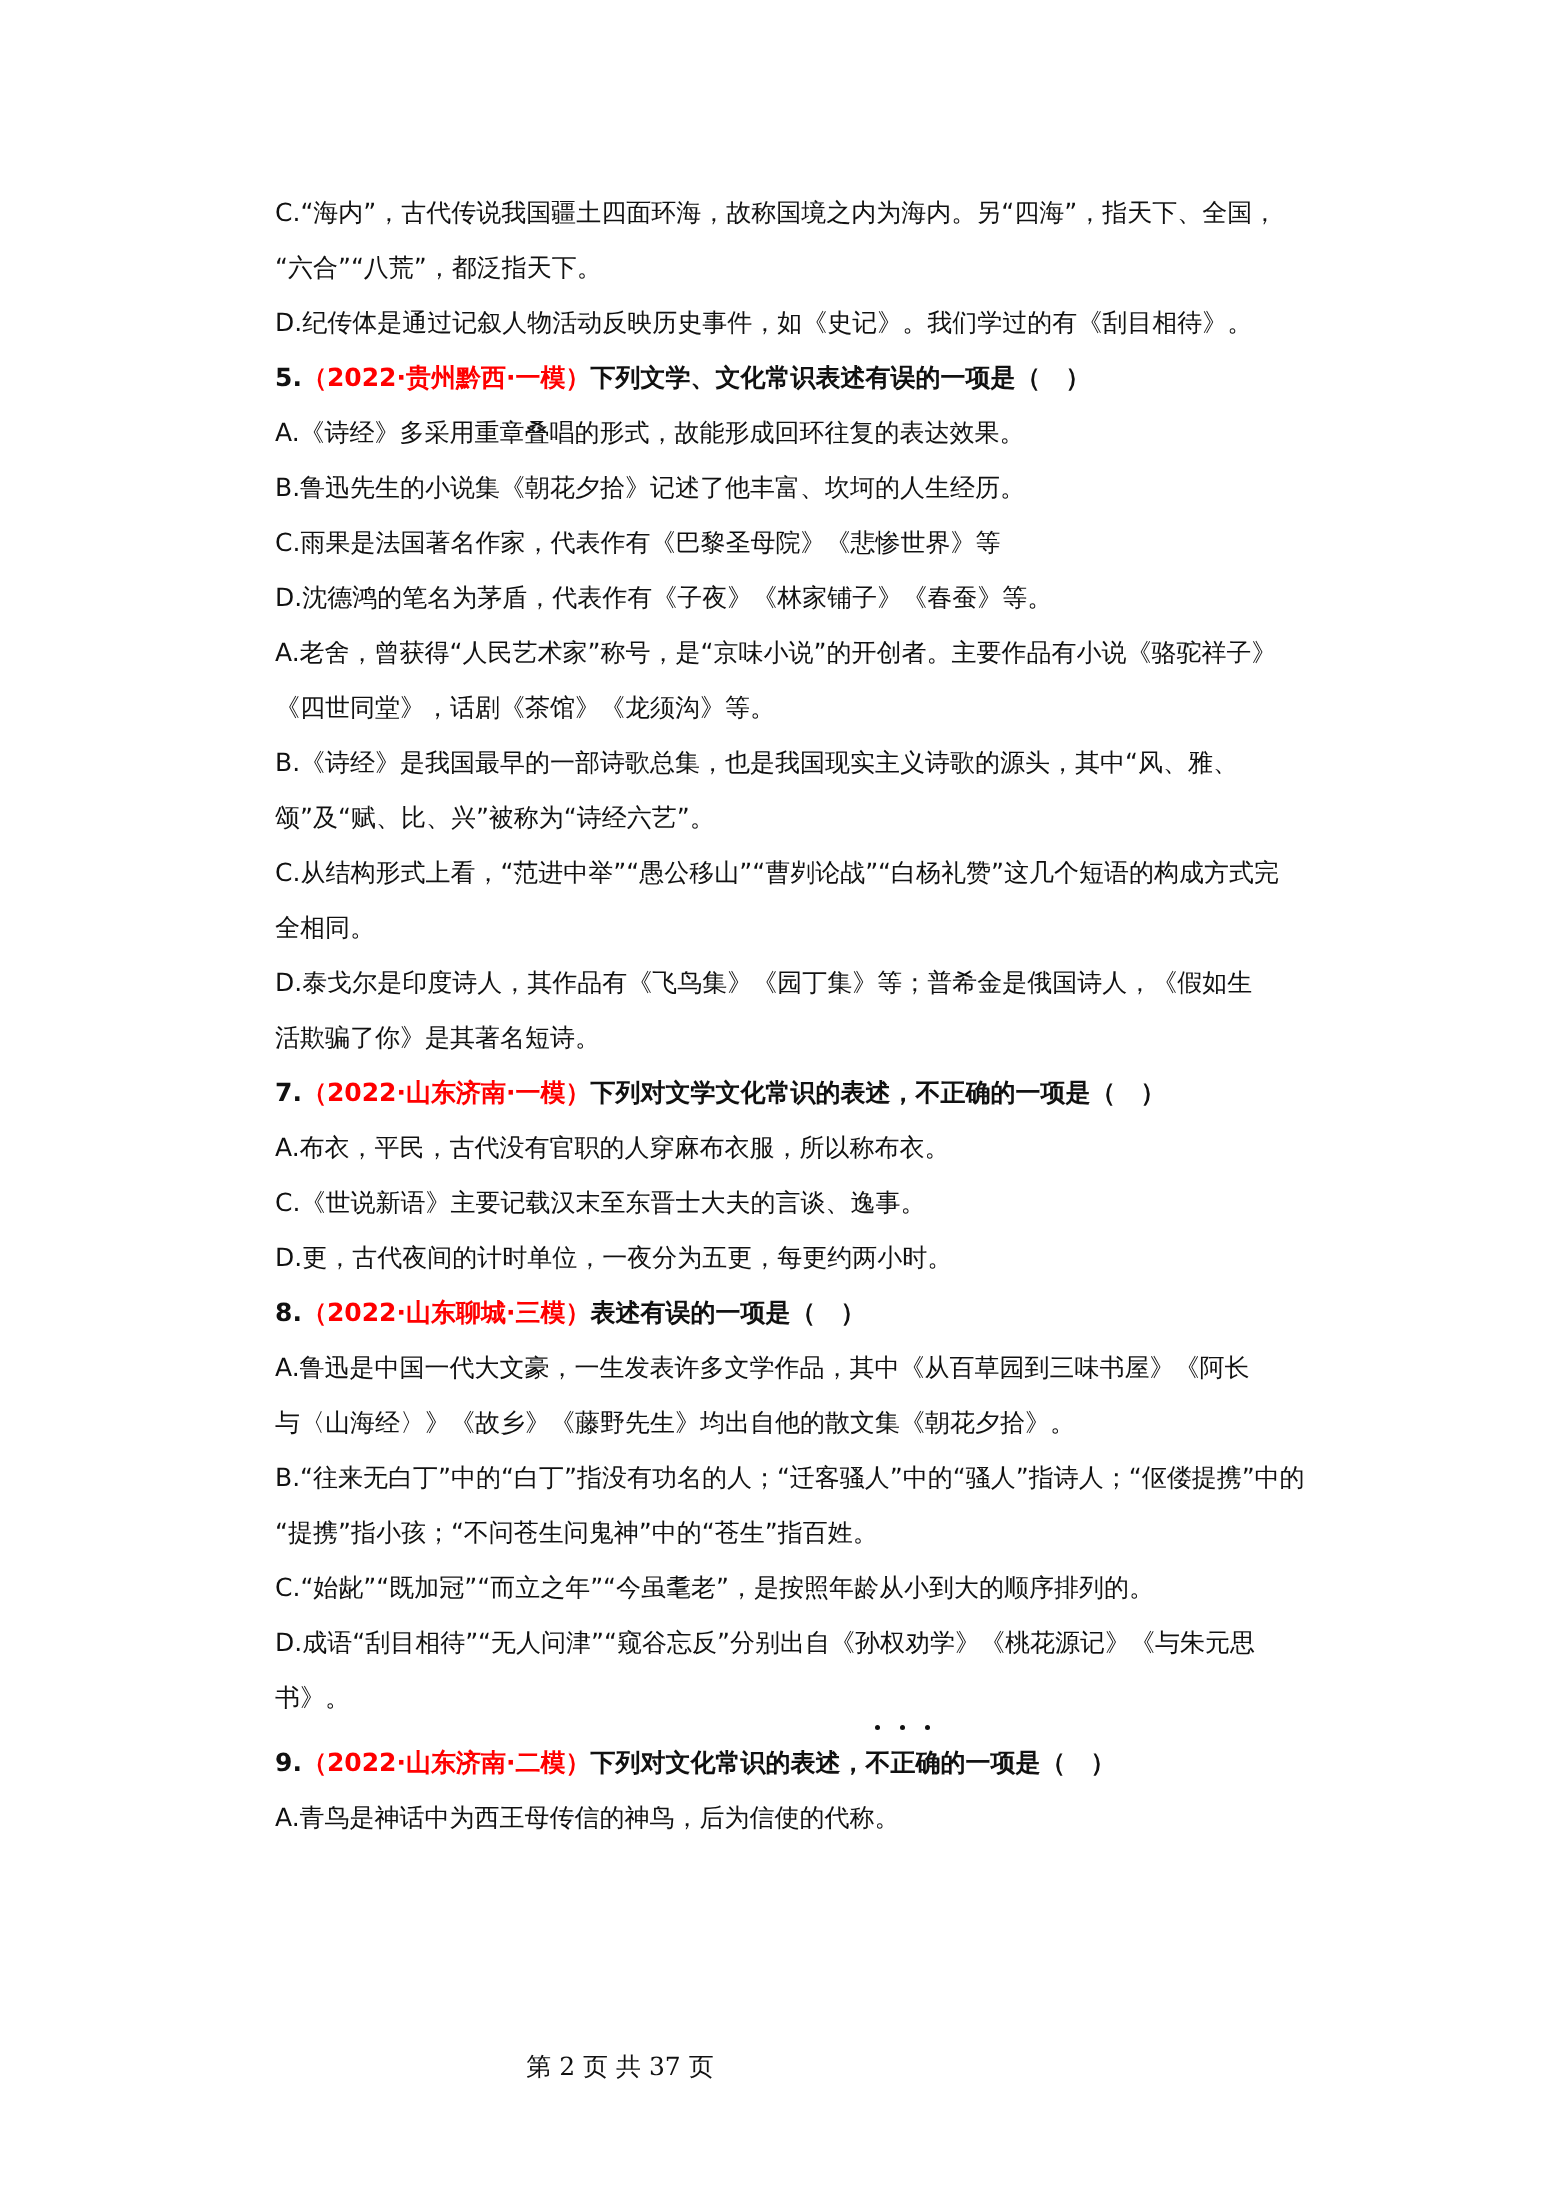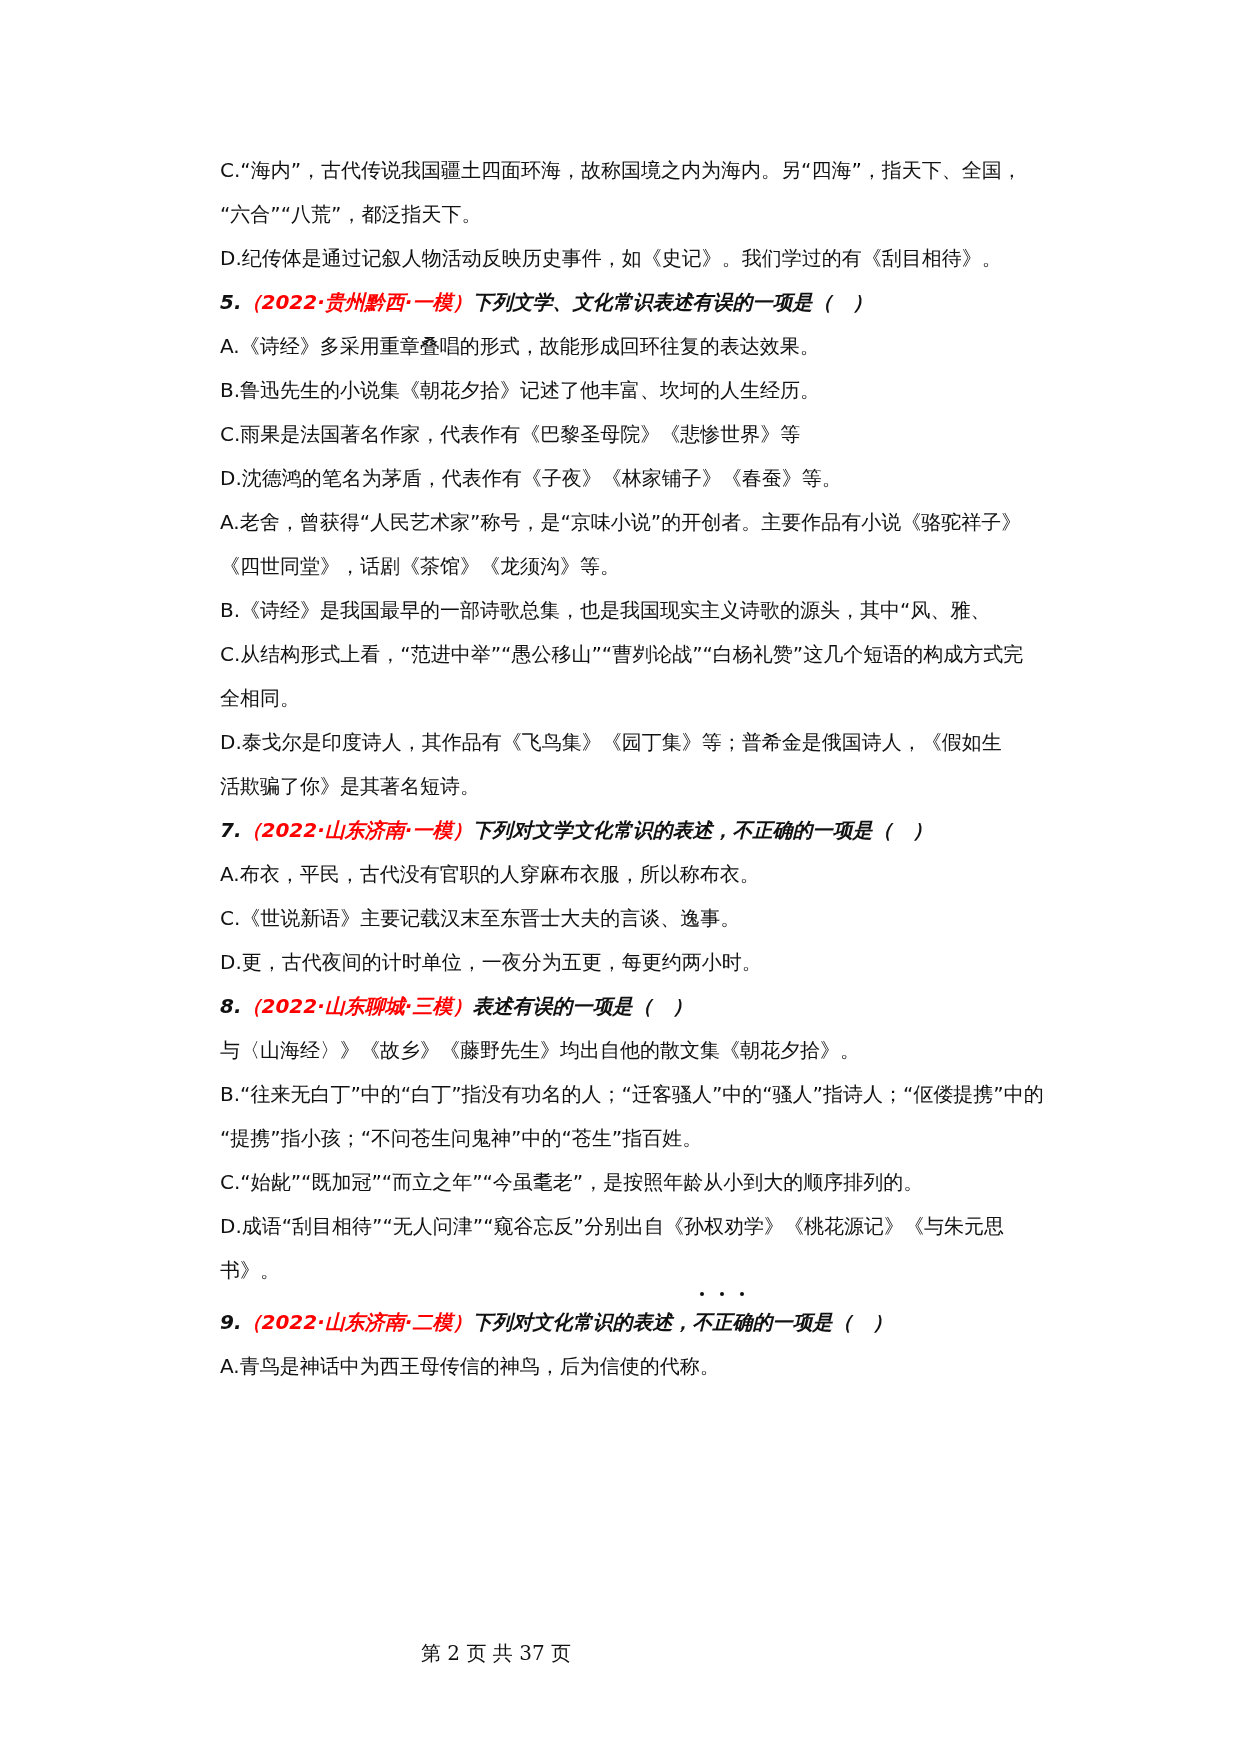--- a/index.html
+++ b/index.html
@@ -1,20 +1,20 @@
 <!DOCTYPE html>
 <html><head>
 <meta charset="utf-8">
 <style>
   html, body { margin: 0; padding: 0; background: #ffffff; }
   body { width: 1240px; height: 1754px; position: relative; overflow: hidden;
          font-family: "DejaVu Sans", "Liberation Sans", sans-serif; color: #111111; }
   .page { position: absolute; left: 188px; top: 148px; width: 880px; }
   .line { font-size: 20px; line-height: 44px; height: 44px; white-space: nowrap; letter-spacing: 0px; margin-left: 32px; }
-  .q { font-weight: bold; font-style: italic; }
+  .q { font-weight: bold; }
   .src { color: #ff0000; font-weight: bold; }
   .emph { position: relative; display: inline-block; }
   .emph .dot { position: absolute; top: -8px; left: 50%; width: 4px; height: 4px; margin-left: -2px;
                background: #111111; border-radius: 50%; }
   .footer { position: absolute; top: 1640px; left: 0; width: 992px; text-align: center;
             font-family: "DejaVu Serif", "Liberation Serif", serif; font-size: 20px; color: #111111; }
 </style>
 </head>
 <body>
 
@@ -27,35 +27,37 @@
     <span>5.</span><span class="src">（2022·贵州黔西·一模）</span><span>下列文学、文化常识表述有误的一项是（　）</span>
   </div>
   <div class="line">A.《诗经》多采用重章叠唱的形式，故能形成回环往复的表达效果。</div>
   <div class="line">B.鲁迅先生的小说集《朝花夕拾》记述了他丰富、坎坷的人生经历。</div>
   <div class="line">C.雨果是法国著名作家，代表作有《巴黎圣母院》《悲惨世界》等</div>
   <div class="line">D.沈德鸿的笔名为茅盾，代表作有《子夜》《林家铺子》《春蚕》等。</div>
 
   <div class="line">A.老舍，曾获得“人民艺术家”称号，是“京味小说”的开创者。主要作品有小说《骆驼祥子》</div>
   <div class="line">《四世同堂》，话剧《茶馆》《龙须沟》等。</div>
   <div class="line">B.《诗经》是我国最早的一部诗歌总集，也是我国现实主义诗歌的源头，其中“风、雅、</div>
+  <div class="line">颂”及“赋、比、兴”被称为“诗经六艺”。</div>
   <div class="line">C.从结构形式上看，“范进中举”“愚公移山”“曹刿论战”“白杨礼赞”这几个短语的构成方式完</div>
   <div class="line">全相同。</div>
   <div class="line">D.泰戈尔是印度诗人，其作品有《飞鸟集》《园丁集》等；普希金是俄国诗人，《假如生</div>
   <div class="line">活欺骗了你》是其著名短诗。</div>
 
   <div class="line q">
     <span>7.</span><span class="src">（2022·山东济南·一模）</span><span>下列对文学文化常识的表述，不正确的一项是（　）</span>
   </div>
   <div class="line">A.布衣，平民，古代没有官职的人穿麻布衣服，所以称布衣。</div>
   <div class="line">C.《世说新语》主要记载汉末至东晋士大夫的言谈、逸事。</div>
   <div class="line">D.更，古代夜间的计时单位，一夜分为五更，每更约两小时。</div>
 
   <div class="line q">
     <span>8.</span><span class="src">（2022·山东聊城·三模）</span><span>表述有误的一项是（　）</span>
   </div>
+  <div class="line">A.鲁迅是中国一代大文豪，一生发表许多文学作品，其中《从百草园到三味书屋》《阿长</div>
   <div class="line">与〈山海经〉》《故乡》《藤野先生》均出自他的散文集《朝花夕拾》。</div>
   <div class="line">B.“往来无白丁”中的“白丁”指没有功名的人；“迁客骚人”中的“骚人”指诗人；“伛偻提携”中的</div>
   <div class="line">“提携”指小孩；“不问苍生问鬼神”中的“苍生”指百姓。</div>
   <div class="line">C.“始龀”“既加冠”“而立之年”“今虽耄老”，是按照年龄从小到大的顺序排列的。</div>
   <div class="line">D.成语“刮目相待”“无人问津”“窥谷忘反”分别出自《孙权劝学》《桃花源记》《与朱元思</div>
   <div class="line" style="height:52px;">书》。</div>
 
   <div class="line q">
     <span>9.</span><span class="src">（2022·山东济南·二模）</span><span>下列对文化常识的表述，</span><span class="emph"><span class="dot"></span><span>不</span></span><span class="emph"><span class="dot"></span><span>正</span></span><span class="emph"><span class="dot"></span><span>确</span></span><span>的一项是（　）</span>
   </div>

